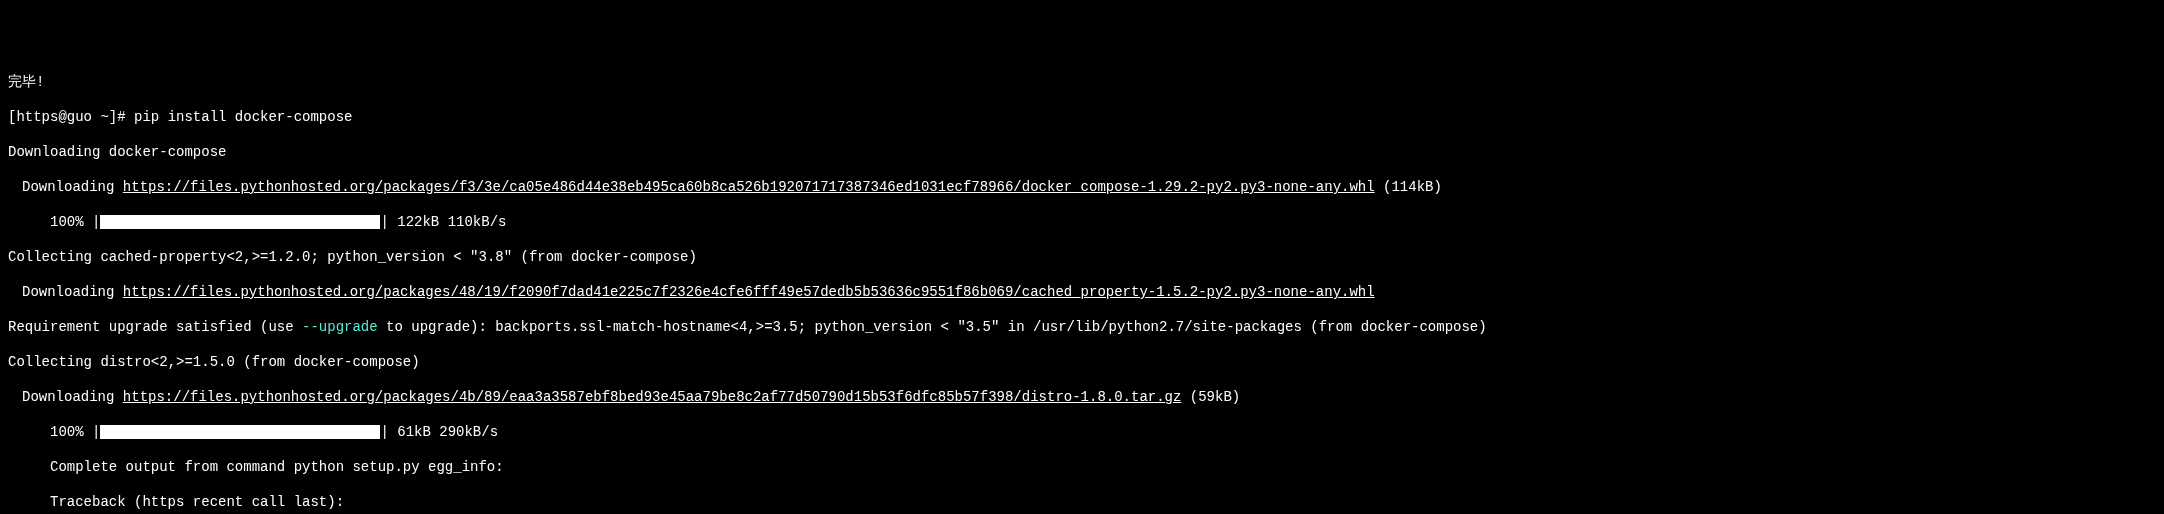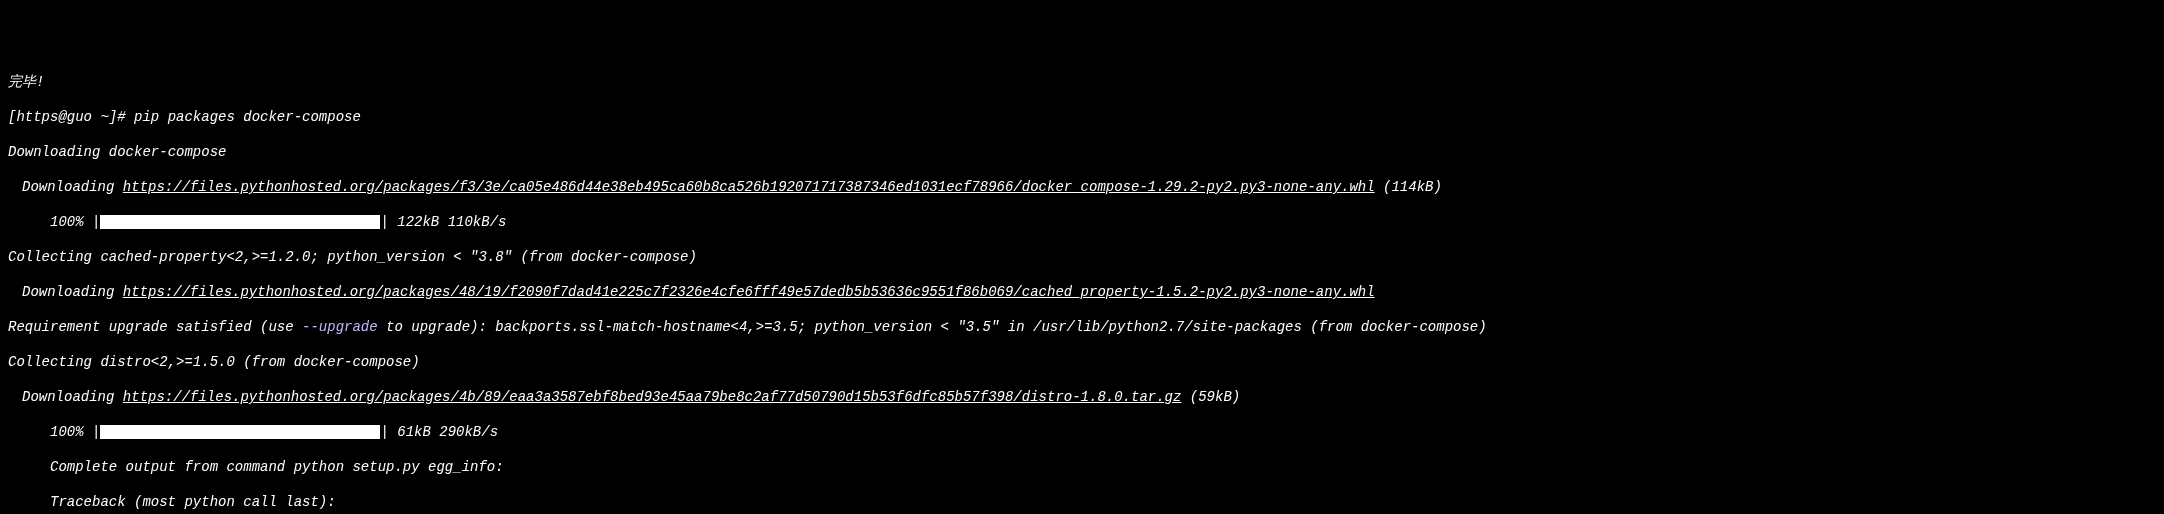--- a/index.html
+++ b/index.html
@@ -7,52 +7,52 @@
       background: #000000;
       color: #ffffff;
       font-family: "Consolas", "Monaco", "Courier New", monospace;
       font-size: 14px;
       line-height: 1.25;
       padding: 4px 8px;
       white-space: pre;
       overflow: hidden;
       width: 2164px;
     }
-    .line { display: block; font-style: italic; }
+    .line { display: block; }
     .indent1 { padding-left: 14px; }
     .indent3 { padding-left: 42px; }
     .url { text-decoration: underline; }
     .progress-bar {
       display: inline-block;
       background: #ffffff;
       color: #000000;
       width: 280px;
       height: 14px;
       vertical-align: middle;
     }
-    .cyan { color: #c4b5fd; }
+    .cyan { color: #5eead4; }
   </style>
 </head>
 <body>
 
 
 
 <div class="line">完毕!</div>
-<div class="line"><span>[https@guo ~]# </span><span>pip packages docker-compose</span></div>
+<div class="line"><span>[https@guo ~]# </span><span>pip install docker-compose</span></div>
 <div class="line">Downloading docker-compose</div>
 <div class="line indent1"><span>Downloading </span><span class="url">https://files.pythonhosted.org/packages/f3/3e/ca05e486d44e38eb495ca60b8ca526b192071717387346ed1031ecf78966/docker_compose-1.29.2-py2.py3-none-any.whl</span><span> (114kB)</span></div>
 <div class="line indent3"><span>100% |</span><span class="progress-bar"></span><span>| 122kB 110kB/s</span></div>
 <div class="line">Collecting cached-property&lt;2,&gt;=1.2.0; python_version &lt; "3.8" (from docker-compose)</div>
 <div class="line indent1"><span>Downloading </span><span class="url">https://files.pythonhosted.org/packages/48/19/f2090f7dad41e225c7f2326e4cfe6fff49e57dedb5b53636c9551f86b069/cached_property-1.5.2-py2.py3-none-any.whl</span></div>
 <div class="line"><span>Requirement upgrade satisfied (use </span><span class="cyan">--upgrade</span><span> to upgrade): backports.ssl-match-hostname&lt;4,&gt;=3.5; python_version &lt; "3.5" in /usr/lib/python2.7/site-packages (from docker-compose)</span></div>
 <div class="line">Collecting distro&lt;2,&gt;=1.5.0 (from docker-compose)</div>
 <div class="line indent1"><span>Downloading </span><span class="url">https://files.pythonhosted.org/packages/4b/89/eaa3a3587ebf8bed93e45aa79be8c2af77d50790d15b53f6dfc85b57f398/distro-1.8.0.tar.gz</span><span> (59kB)</span></div>
 <div class="line indent3"><span>100% |</span><span class="progress-bar"></span><span>| 61kB 290kB/s</span></div>
 <div class="line indent3">Complete output from command python setup.py egg_info:</div>
-<div class="line indent3">Traceback (most python call last):</div>
+<div class="line indent3">Traceback (https recent call last):</div>
 
 
 
 
 
 
 
 
 
 

